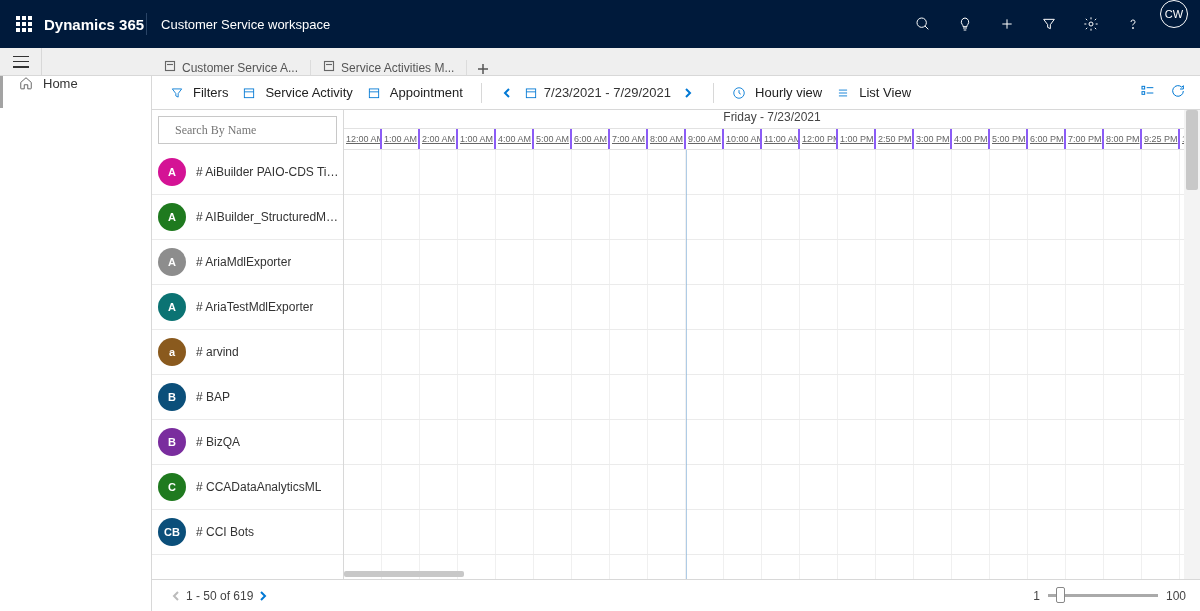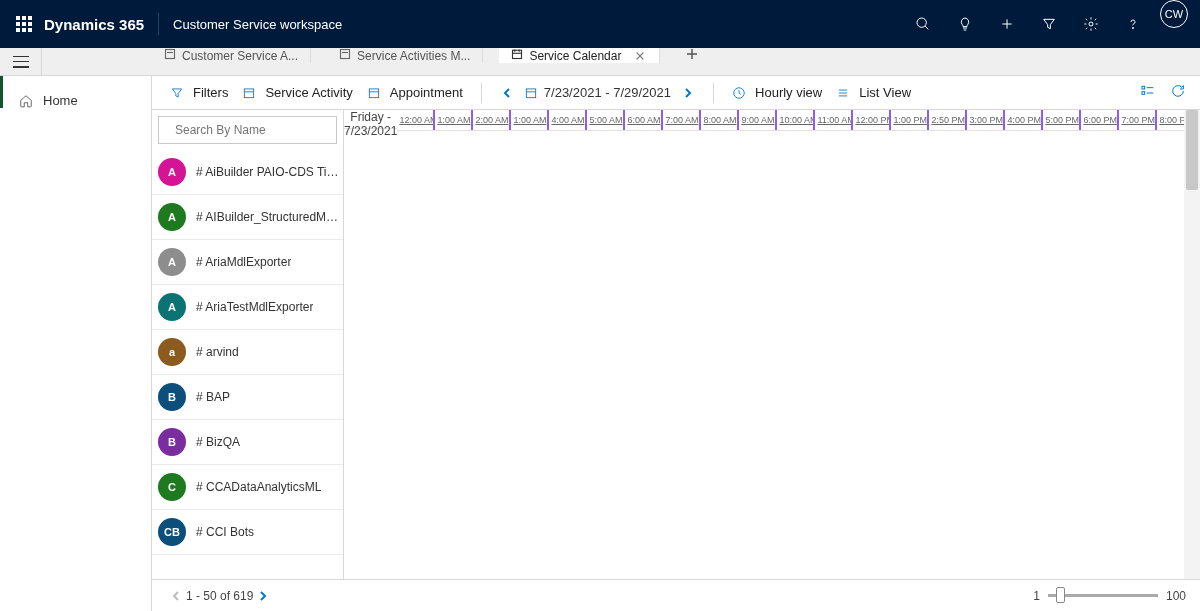--- a/index.html
+++ b/index.html
@@ -2,68 +2,68 @@
 <html><head>
 <meta charset="utf-8">
 <style>
   * { box-sizing: border-box; margin: 0; padding: 0; font-family: "Segoe UI", Arial, sans-serif; }
   html, body { width: 1200px; height: 611px; overflow: hidden; background: #fff; }
   
   .topbar { height: 48px; background: #001a3b; display: flex; align-items: center; color: #fff; padding: 0 8px; }
   .waffle { width: 32px; display: flex; align-items: center; justify-content: center; }
   .waffle-grid { display: grid; grid-template-columns: repeat(3,4px); grid-template-rows: repeat(3,4px); gap: 2px; }
   .waffle-grid span { width:4px; height:4px; background:#fff; }
-  .brand { font-weight:600; font-size:15px; margin-left:4px; margin-right:14px;}
+  .brand { font-weight:600; font-size:15px; margin-left:4px; margin-right:2px;}
   .brand-sep { width:1px; height:22px; background:#2a4466; margin-right:14px;}
   .workspace { font-size:13px; color:#fff; }
   .topbar-right { margin-left:auto; display:flex; gap:0; }
   .tb-icon { width:42px; height:48px; display:flex; align-items:center; justify-content:center; color:#fff; cursor:pointer; }
   .tb-icon svg { width:16px; height:16px; stroke:#fff; fill:none; stroke-width:1.5; }
   .avatar-circle { width:28px; height:28px; border:1px solid #fff; border-radius:50%; display:flex; align-items:center; justify-content:center; font-size:11px; margin-left:6px; margin-right:4px;}
   
   .tabrow { height:28px; background:#efefef; display:flex; align-items:stretch; border-bottom:1px solid #d8d8d8; }
   .hamburger-cell { width:42px; display:flex; align-items:center; justify-content:center; border-right:1px solid #d8d8d8;}
   .hamburger { width:16px; height:12px; display:flex; flex-direction:column; justify-content:space-between;}
   .hamburger span { height:1.5px; background:#333; }
-  .tabs { display:flex; align-items:flex-start; margin-left:110px;gap:16px; }
+  .tabs { display:flex; align-items:flex-end; margin-left:110px; }
   .tab { display:flex; align-items:center; padding:0 12px; font-size:12px; color:#555; gap:6px; cursor:pointer; border-right:1px solid #dcdcdc; background:#efefef; position:relative; }
   .tab.active { background:#fff; color:#222; font-weight:500; }
   .tab .tabicon svg { width:12px; height:12px; fill:none; stroke:#666; stroke-width:1.5;}
   .tab.active .tabicon svg { stroke:#333; }
   .tab-close { width:14px; display:flex; align-items:center; justify-content:center; margin-left:6px; }
   .tab-close svg { width:10px; height:10px; stroke:#777; stroke-width:1.5;}
   .newtab { width:32px; display:flex; align-items:center; justify-content:center; color:#555; cursor:pointer;}
   .newtab svg { width:12px; height:12px; stroke:#555; stroke-width:1.5;}
   
   .sidenav { position:absolute; top:76px; left:0; bottom:0; width:152px; border-right:1px solid #d8d8d8; background:#fff;}
-  .sidenav-item { display:flex; align-items:flex-end; height:32px; padding-left:16px; font-size:13px; color:#333; border-left:3px solid #14532d; gap:10px;}
+  .sidenav-item { display:flex; align-items:flex-start; height:32px; padding-left:16px; font-size:13px; color:#333; border-left:3px solid #a3a3a3; gap:10px;}
   .sidenav-item svg { width:14px; height:14px; stroke:#555; fill:none; stroke-width:1.5;}
   
   .cmdbar { position:absolute; top:76px; left:152px; right:0; height:34px; border-bottom:1px solid #d8d8d8; display:flex; align-items:center; padding:0 14px; gap:6px; font-size:13px; color:#222;}
   .cmd { display:flex; align-items:center; gap:9px; cursor:pointer; padding:3px 4px; color:#222; }
   .cmd svg { width:14px; height:14px; stroke:#0078d4; fill:none; stroke-width:1.5;}
   .divider { width:1px; height:20px; background:#d8d8d8; margin:0 8px;}
   .arrowbtn { width:22px; height:22px; display:flex; align-items:center; justify-content:center; }
   .arrowbtn svg { width:12px; height:12px; stroke:#0078d4; stroke-width:2; fill:none;}
   .daterange { display:flex; align-items:center; gap:6px; font-size:13px; color:#333;}
   .daterange svg { width:14px; height:14px; stroke:#0078d4; fill:none; stroke-width:1.5;}
   .cmdbar-right { margin-left:auto; display:flex; align-items:center; gap:14px; }
   .cmdbar-right svg { width:16px; height:16px; stroke:#0078d4; fill:none; stroke-width:1.5;}
   
   .main { position:absolute; top:110px; left:152px; right:0; bottom:32px; display:flex; }
   .resources { width:192px; border-right:1px solid #d8d8d8; display:flex; flex-direction:column;}
   .searchbox { margin:6px; height:28px; border:1px solid #c8c8c8; display:flex; align-items:center; padding:0 8px; gap:8px; }
   .searchbox svg { width:13px; height:13px; stroke:#888; fill:none; stroke-width:1.5;}
-  .searchbox input { border:none; outline:none; font-size:12px; flex:1; color:#404040; }
+  .searchbox input { border:none; outline:none; font-size:12px; flex:1; color:#404040;font-family:Liberation Serif, serif; }
   .reslist { flex:1; overflow:hidden; }
   .resitem { height:45px; display:flex; align-items:center; border-bottom:1px solid #ebebeb; padding-left:6px; gap:10px;}
   .resavatar { width:28px; height:28px; border-radius:50%; color:#fff; font-size:11px; font-weight:600; display:flex; align-items:center; justify-content:center; flex-shrink:0;}
   .resname { font-size:12px; color:#333; white-space:nowrap; overflow:hidden; text-overflow:ellipsis;}
   
-  .calendar { flex:1; display:flex; overflow:hidden; position:relative;}
+  .calendar { flex:1; display:flex; flex-direction:column; overflow:hidden; position:relative;}
   .dayheader { height:19px; text-align:center; font-size:12px; color:#444; border-bottom:1px solid #e2e2e2; }
   .hourheader { height:21px; display:flex; border-bottom:1px solid #e2e2e2; }
   .hourcell-h { width:38px; flex-shrink:0; font-size:9px; color:#666; display:flex; align-items:center; justify-content:flex-start; padding-left:2px; border-right:2px solid #8b5cf6; white-space:nowrap; overflow:hidden;text-decoration:underline;}
   .gridbody { flex:1; overflow:hidden; display:flex; position:relative;}
   .gridrows { flex:1; }
   .gridrow { height:45px; border-bottom:1px solid #ebebeb; display:flex;}
   .gridcell { width:38px; flex-shrink:0; border-right:1px solid #f0f0f0;}
   .timemarker { position:absolute; top:0; bottom:0; left:342px; width:1px; background:#7aaad6; opacity:0.6;}
   .vscroll { position:absolute; top:0; right:0; bottom:0; width:16px; background:#f3f3f3;}
   .vthumb { position:absolute; top:0; left:2px; right:2px; height:80px; background:#c8c8c8; border-radius:2px;}
@@ -154,35 +154,20 @@
           </svg></span>
       <span>Customer Service A...</span>
     </div>
     <div class="tab">
       <span class="tabicon"><svg viewBox="0 0 16 16">
             <rect x="2" y="2" width="12" height="12"></rect>
             <line x1="4" y1="6" x2="12" y2="6"></line>
           </svg></span>
       <span>Service Activities M...</span>
     </div>
-    <div class="tab active">
-      <span class="tabicon"><svg viewBox="0 0 16 16">
-            <rect x="2" y="3" width="12" height="11"></rect>
-            <line x1="2" y1="7" x2="14" y2="7"></line>
-            <line x1="5" y1="2" x2="5" y2="5"></line>
-            <line x1="11" y1="2" x2="11" y2="5"></line>
-          </svg></span>
-      <span>Service Calendar</span>
-      <span class="tab-close">
-          <svg viewBox="0 0 12 12">
-            <line x1="2" y1="2" x2="10" y2="10"></line>
-            <line x1="10" y1="2" x2="2" y2="10"></line>
-          </svg>
-        </span>
-    </div>
     <div class="newtab">
         <svg viewBox="0 0 12 12">
           <line x1="6" y1="1" x2="6" y2="11"></line>
           <line x1="1" y1="6" x2="11" y2="6"></line>
         </svg>
       </div>
   </div>
 </div>
 
 <div class="sidenav">

